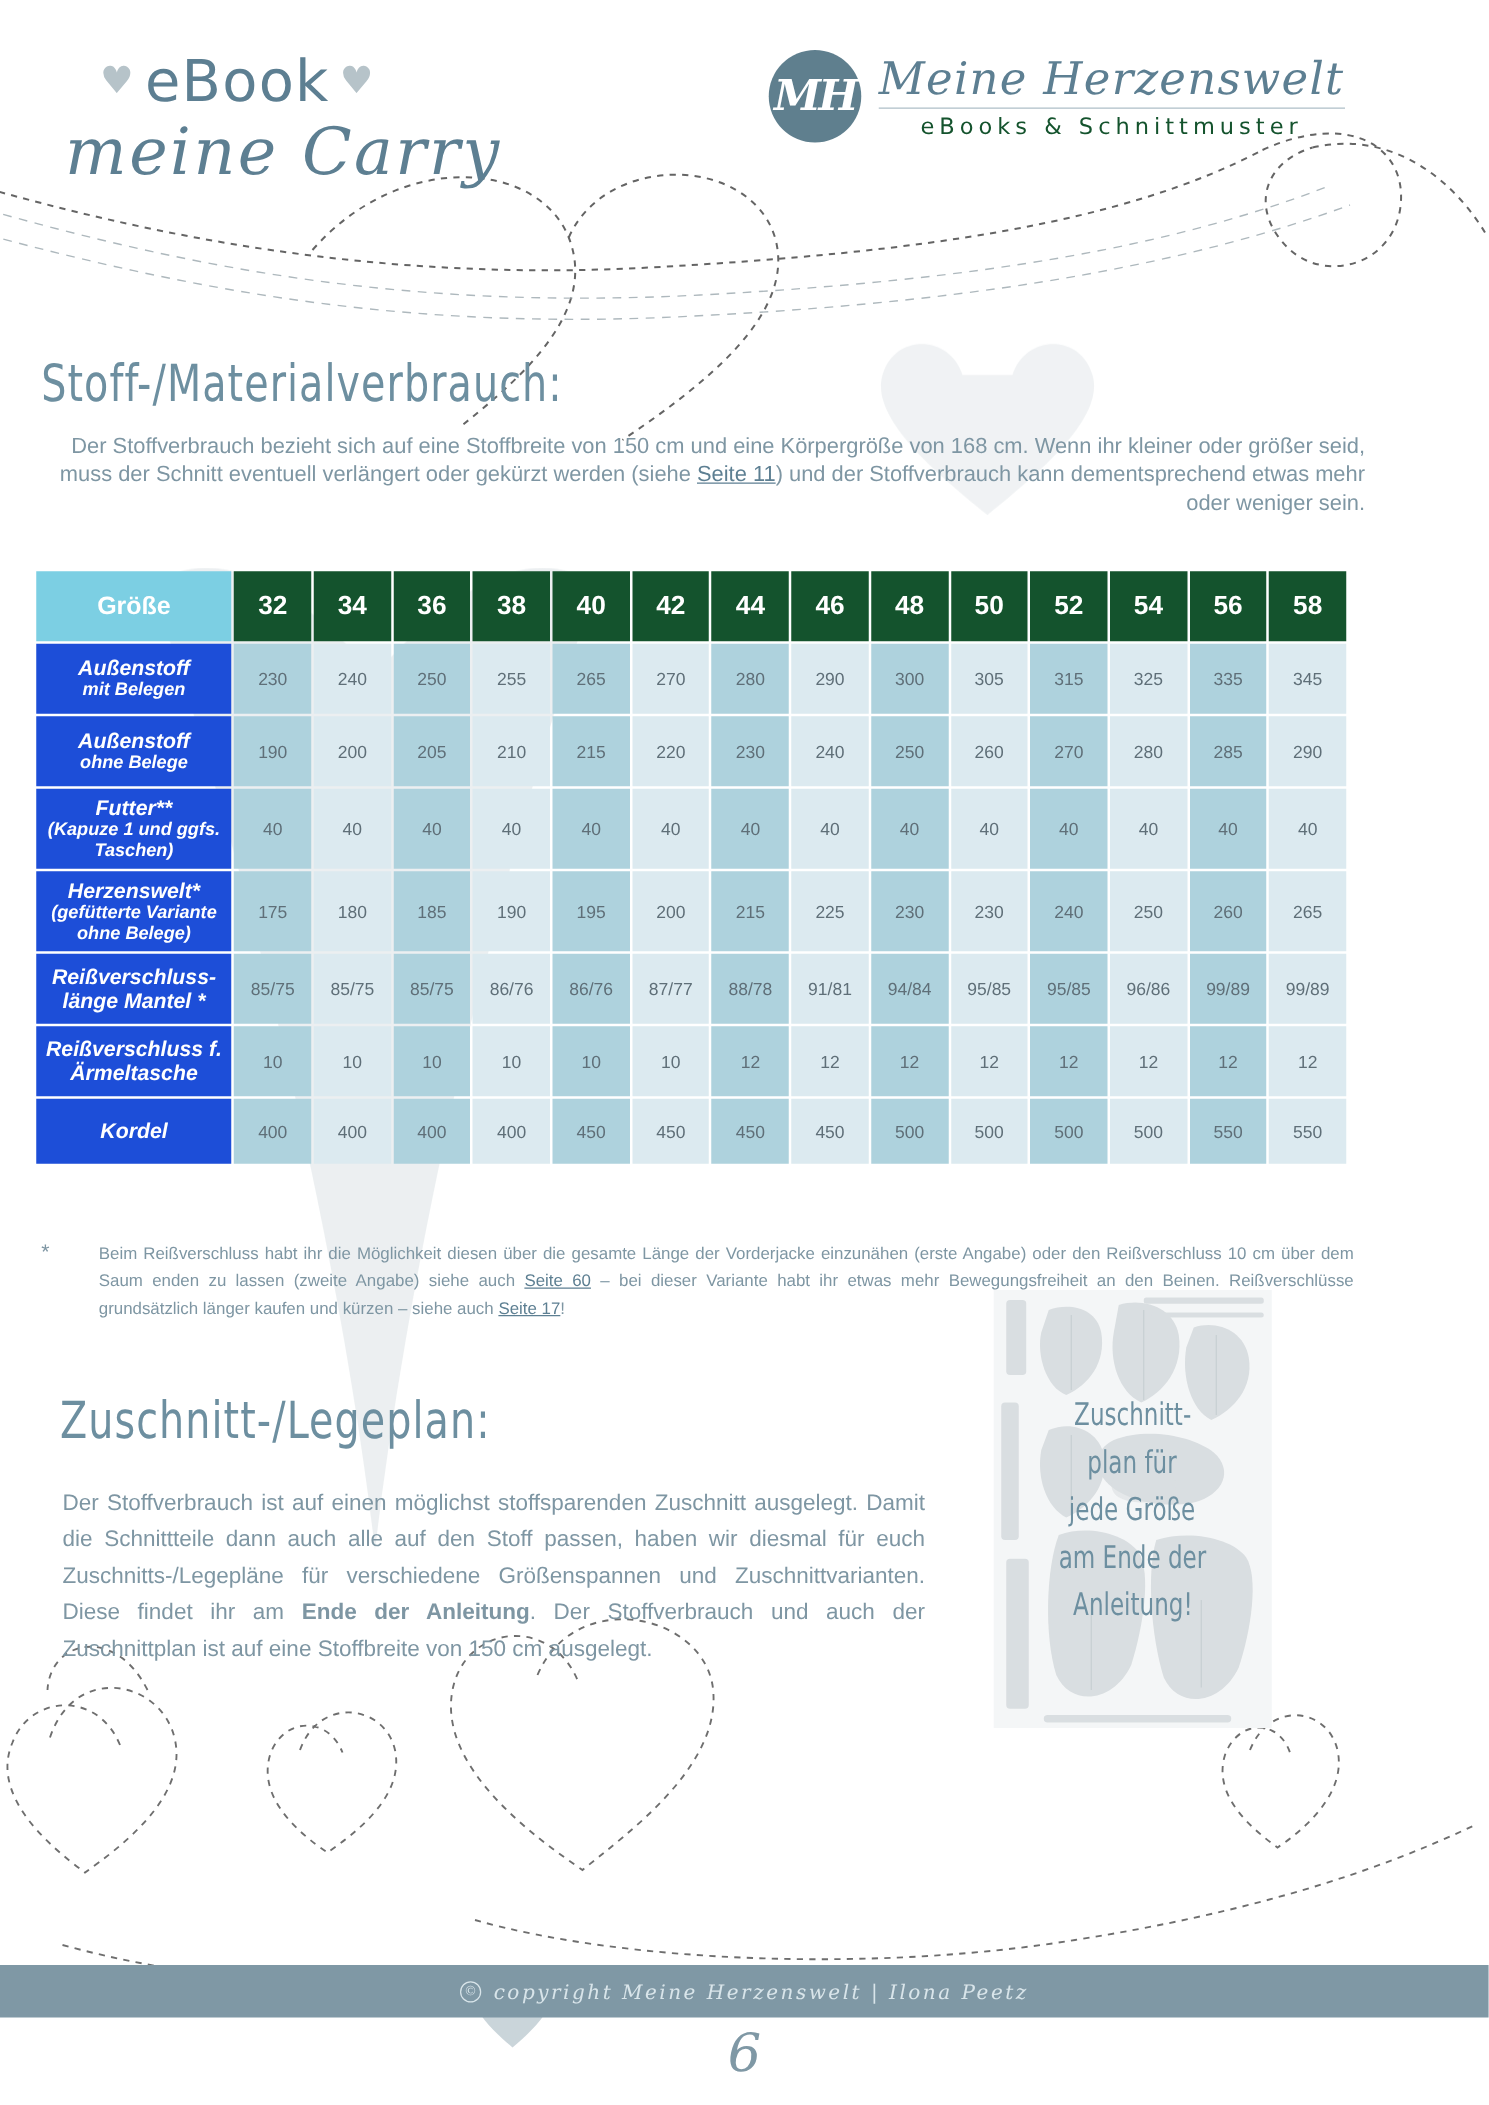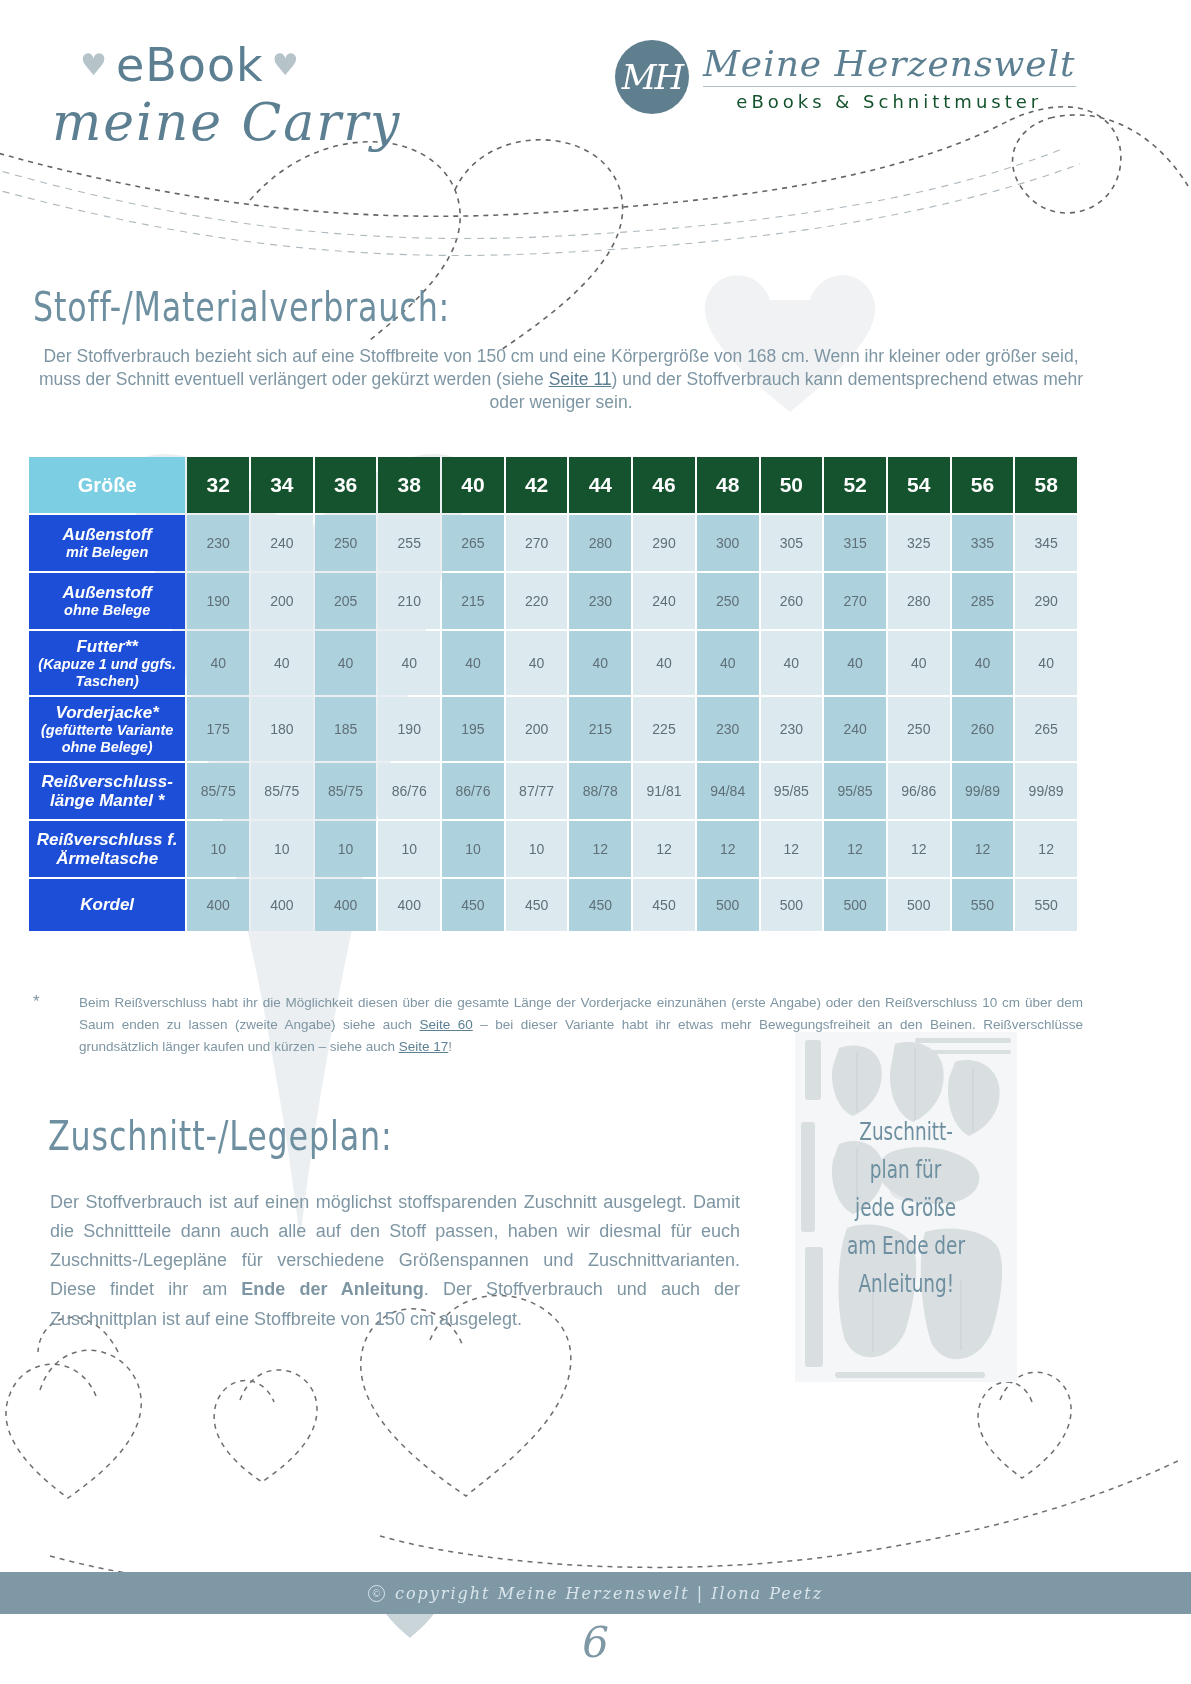--- a/index.html
+++ b/index.html
@@ -27,20 +27,21 @@
   }
   .logo-wrap { position:absolute; left:615px; top:40px; display:flex; align-items:center; gap:14px; }
   .logo-circle {
     width:74px; height:74px; border-radius:50%; background:#5f7f8e;
     position:relative; flex:none;
   }
   .logo-circle .mh {
     position:absolute; inset:0; color:#fff; font-family:"DejaVu Serif", serif;
     font-style:italic; font-size:34px; display:flex; align-items:center; justify-content:center;
     letter-spacing:-2px;
+    font-weight:bold;
   }
   .logo-text { display:flex; flex-direction:column; }
   .logo-name {
     font-family:"DejaVu Serif", serif; font-style: italic;
     font-size:36px; color:#5d7f92; letter-spacing:1px; white-space:nowrap;
   }
   .logo-rule { height:1px; background:#aebfc7; margin:2px 0 4px 0; }
   .logo-sub {
     font-size:18px; color:#14532d; letter-spacing:4px; text-align:center;
     font-family:"DejaVu Sans", sans-serif;
@@ -54,21 +55,21 @@
     transform: scaleX(0.86); transform-origin: left center;
   }
   #t-stoff { left:33px; top:283px; }
   #t-zuschnitt { left:48px; top:1112px; }
 
   
   .para {
     position:absolute; color:#7e96a3; font-size:17.5px; line-height:1.32;
     font-family:"Liberation Sans", sans-serif;
   }
-  #p-intro { left:30px; top:345px; width:1062px; text-align:center; }
+  #p-intro { left:30px; top:345px; width:1062px; text-align:right; }
   #p-intro .lnk { color:#5d7f92; text-decoration:underline; }
 
   #p-zuschnitt { left:50px; top:1188px; width:690px; text-align:justify; font-size:18px; line-height:1.62; }
   #p-zuschnitt b { font-weight:bold; color:#7e96a3; }
 
   
   .tbl { position:absolute; left:27px; top:455px; width:1052px; border-collapse:separate; border-spacing:2px; }
   .tbl td, .tbl th { text-align:center; vertical-align:middle; }
   .tbl th.hdr-cell {
     background:#14532d; color:#ffffff; font-size:21px; font-weight:bold;
@@ -271,21 +272,21 @@
           <td class="val even">40</td>
           <td class="val odd">40</td>
           <td class="val even">40</td>
           <td class="val odd">40</td>
           <td class="val even">40</td>
           <td class="val odd">40</td>
           <td class="val even">40</td>
         </tr>
         <tr class="r4">
           <td class="rowlabel">
-            <div>Vorderjacke*</div>
+            <div>Herzenswelt*</div>
             <span class="sub">(gefütterte Variante ohne Belege)</span>
           </td>
           <td class="val odd">175</td>
           <td class="val even">180</td>
           <td class="val odd">185</td>
           <td class="val even">190</td>
           <td class="val odd">195</td>
           <td class="val even">200</td>
           <td class="val odd">215</td>
           <td class="val even">225</td>

